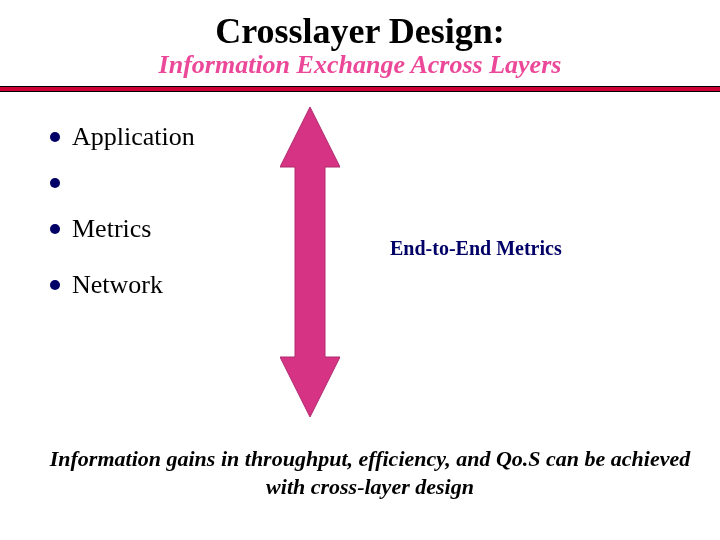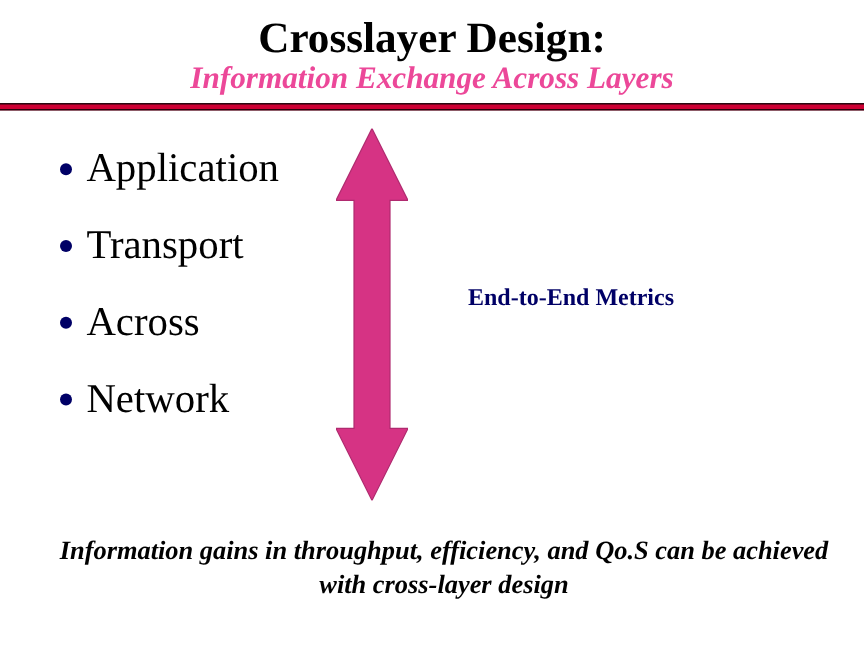--- a/index.html
+++ b/index.html
@@ -53,21 +53,21 @@
   }
   .dot {
     width: 10px;
     height: 10px;
     background: #000066;
     border-radius: 50%;
     margin-right: 12px;
     flex-shrink: 0;
   }
   .bullet-text {
-    font-size: 34px;
+    font-size: 26px;
     color: #000;
     font-family: Georgia, 'Times New Roman', serif;
   }
   .arrow-wrap {
     position: absolute;
     left: 280px;
     top: -15px;
     width: 60px;
     height: 310px;
   }
@@ -109,25 +109,24 @@
 
 <div class="content">
 
   <div class="bullets">
     <div class="bullet-row">
       <span class="dot"></span>
       <span class="bullet-text">Application</span>
     </div>
     <div class="bullet-row">
       <span class="dot"></span>
-      <span class="bullet-text">Transport</span>
     </div>
     <div class="bullet-row">
       <span class="dot"></span>
-      <span class="bullet-text">Across</span>
+      <span class="bullet-text">Metrics</span>
     </div>
     <div class="bullet-row">
       <span class="dot"></span>
       <span class="bullet-text">Network</span>
     </div>
   </div>
 
   <div class="arrow-wrap">
     <svg viewBox="0 0 60 310" preserveAspectRatio="none">
       <polygon points="30,0 60,60 45,60 45,250 60,250 30,310 0,250 15,250 15,60 0,60" stroke="#b02a6f" stroke-width="1" fill="#d63384"></polygon>

